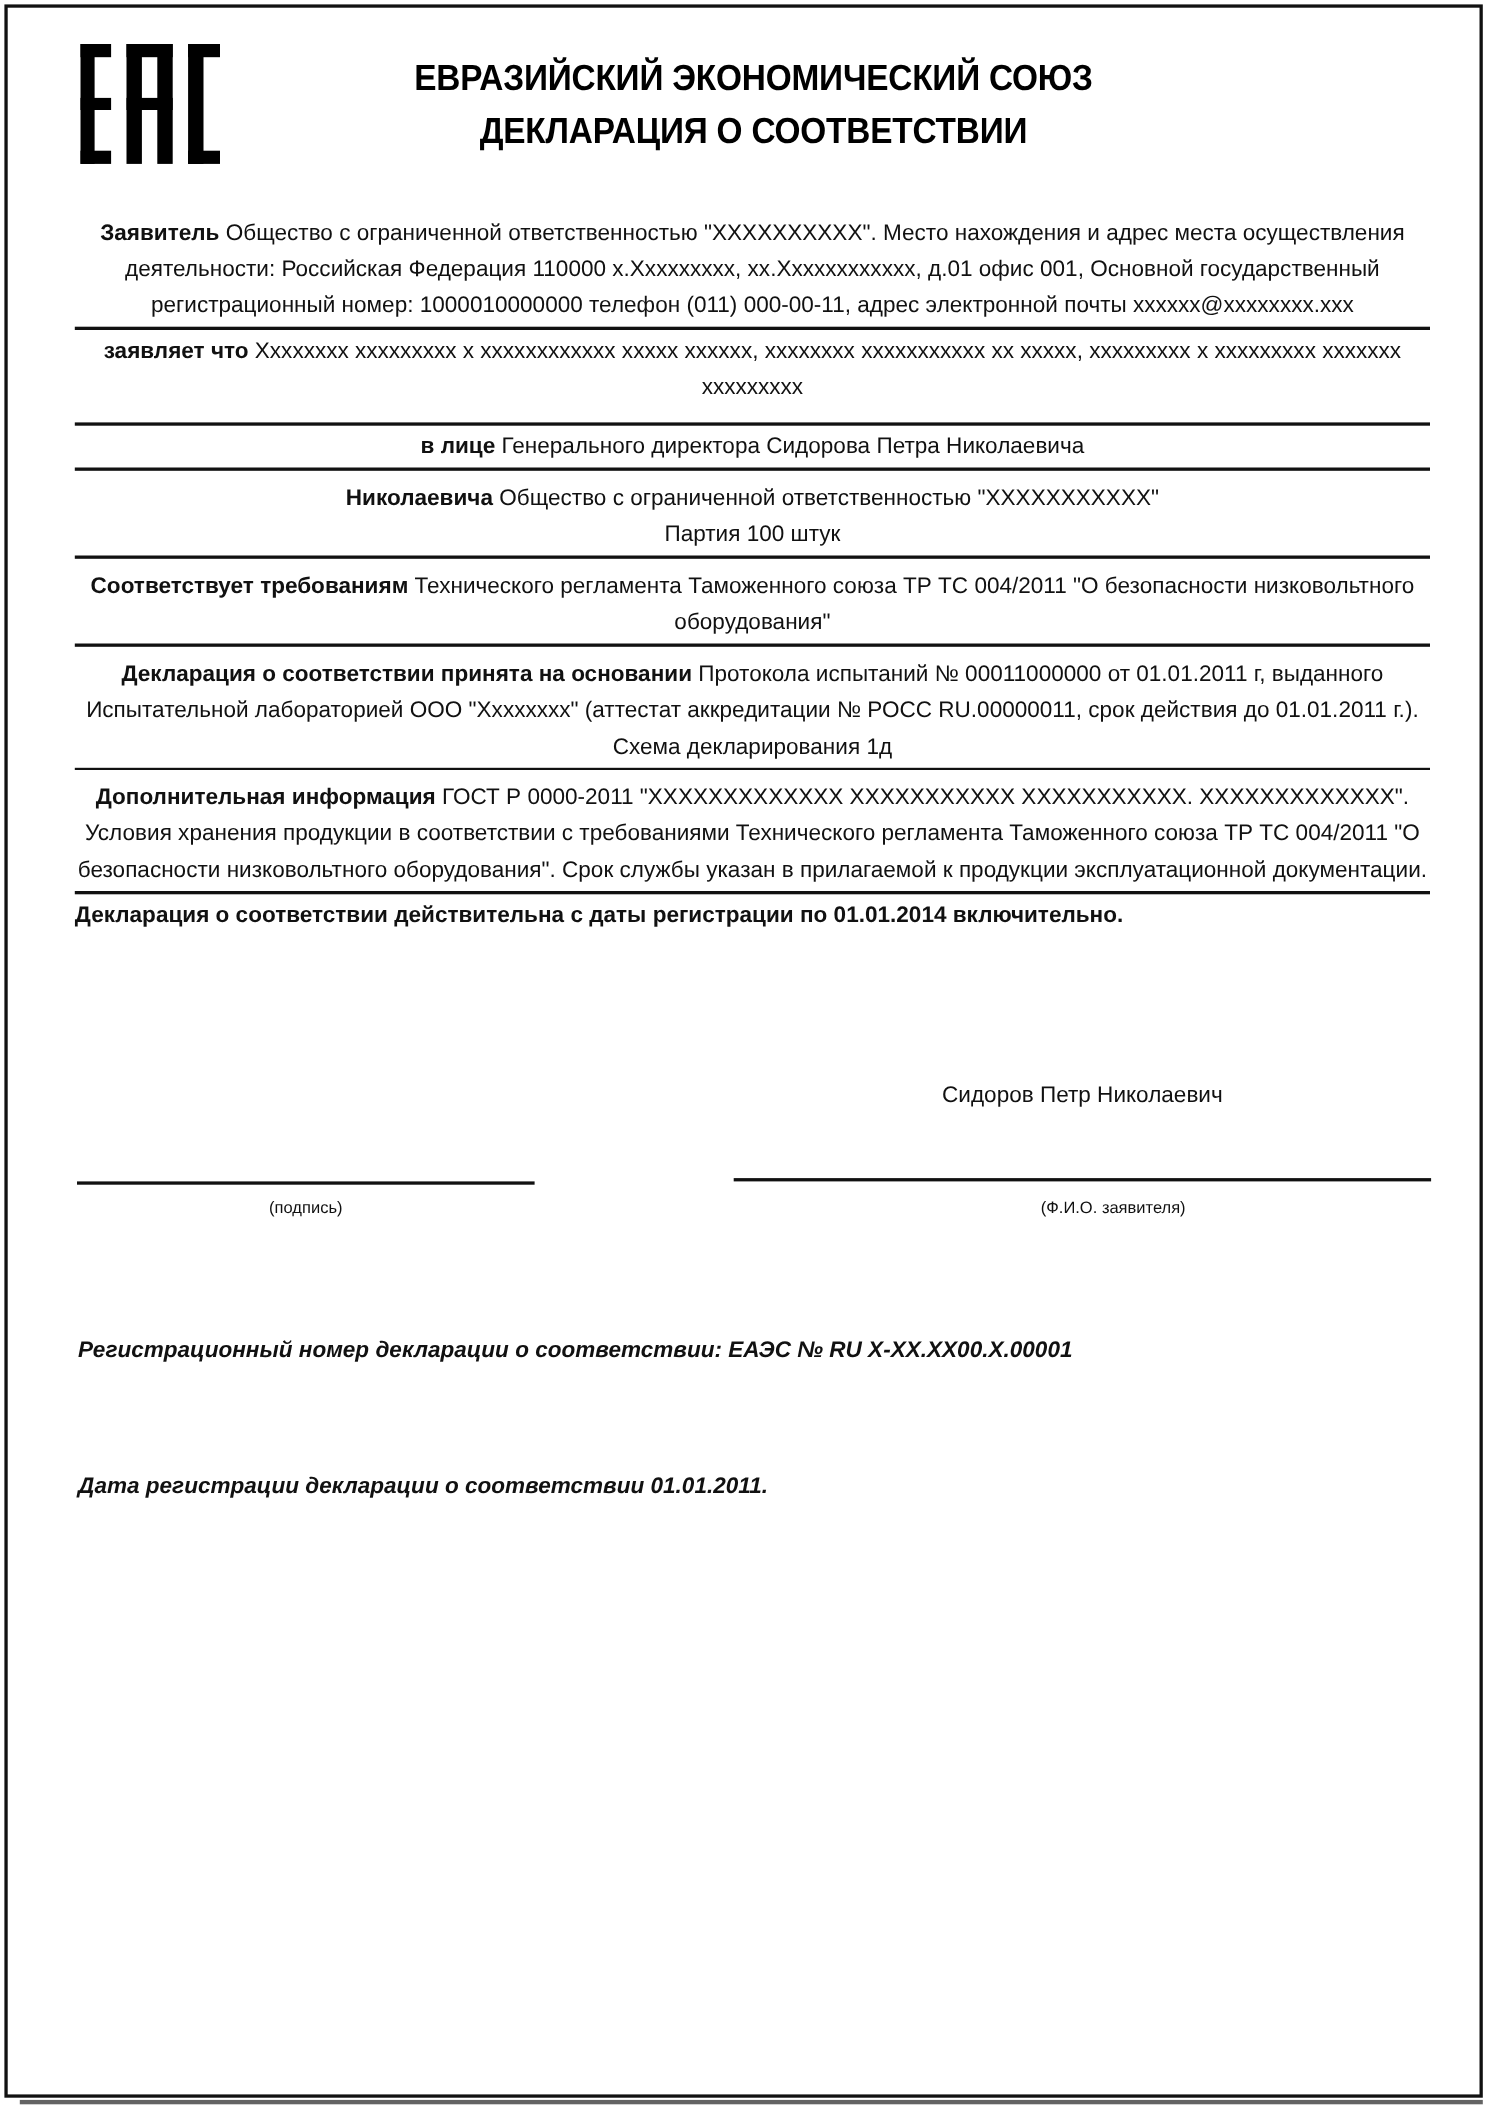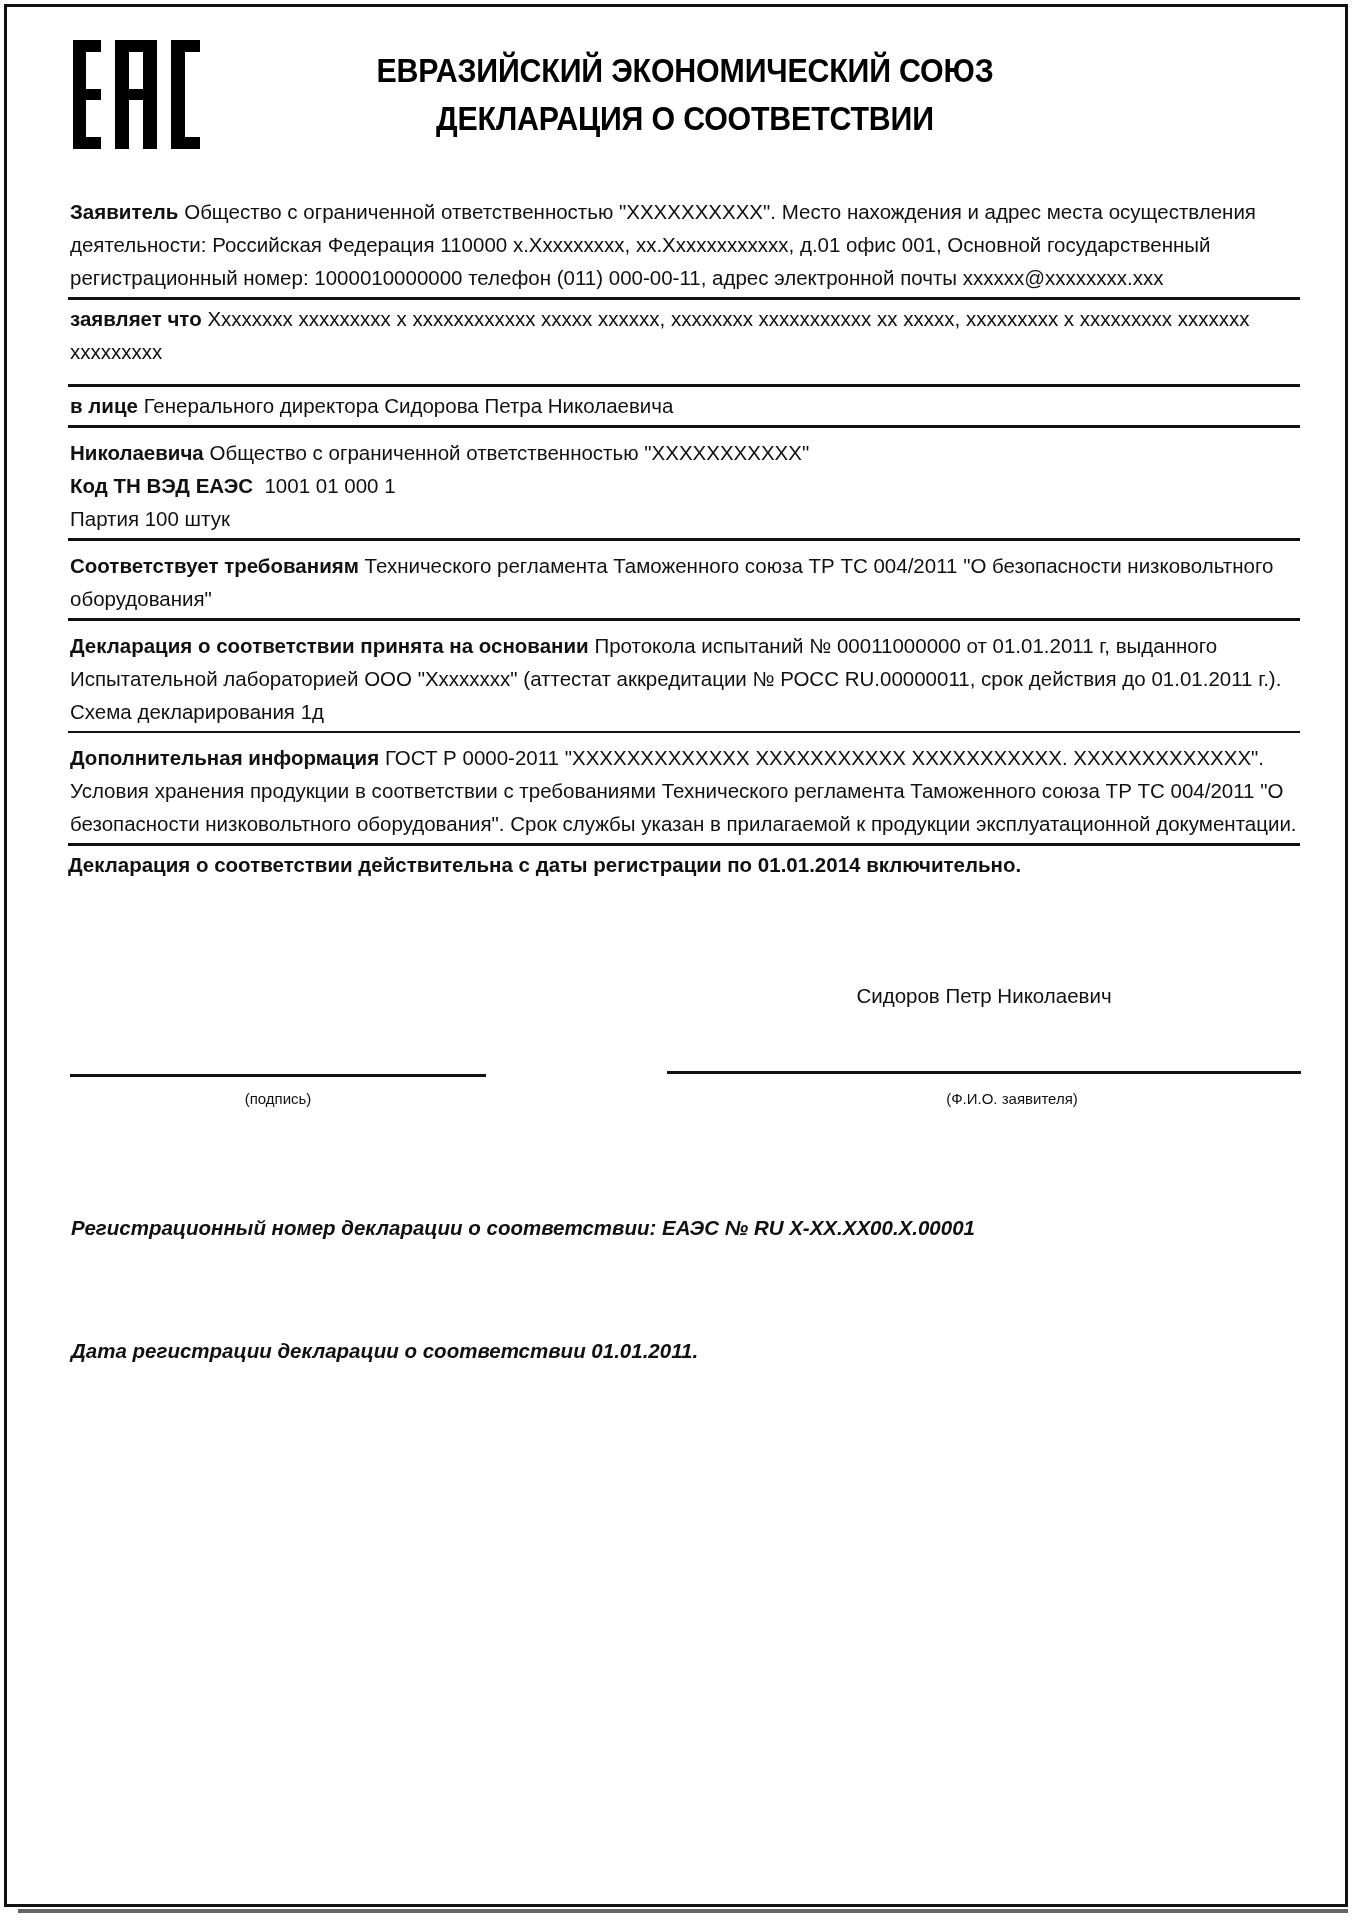--- a/index.html
+++ b/index.html
@@ -11,21 +11,21 @@
                         background: #222; opacity: .7; }
   .logo { position: absolute; left: 73px; top: 40px; width: 128px; height: 109px; }
   .logo svg { display: block; }
   .title { position: absolute; left: 250px; width: 870px; text-align: center;
            font-weight: bold; font-size: 33px; letter-spacing: -0.2px; color: #000;
            transform: scaleX(0.92); transform-origin: center; }
   .title.l1 { top: 52px; }
   .title.l2 { top: 100px; }
 
   .content { position: absolute; left: 68px; top: 195px; width: 1232px; }
-  .sec { font-size: 20.5px; line-height: 33px; padding: 0 2px 3px 2px; border-bottom: 3px solid #111; }
+  .sec { font-size: 20.5px; line-height: 33px; padding: 0 2px 3px 2px; border-bottom: 3px solid #111; text-align: center; }
   .sec + .sec { padding-top: 2px; }
   .sec p { margin: 0; }
   .lbl { font-weight: bold; }
   .sec.thin { border-bottom-width: 2px; }
 
   .validity { font-size: 20.5px; font-weight: bold; line-height: 33px; padding-top: 2px; }
 
   .sig-left-line { position: absolute; left: 70px; top: 1074px; width: 416px; height: 3px; background: #111; }
   .sig-right-line { position: absolute; left: 667px; top: 1071px; width: 634px; height: 3px; background: #111; }
   .sig-name { position: absolute; left: 667px; top: 984px; width: 634px; text-align: center; font-size: 20.5px; }
@@ -74,21 +74,20 @@
   <div class="sec" style="padding-bottom:16px;">
     <p><span class="lbl">заявляет что</span> <span>Хххххххх ххххххххх х хххххххххххх ххххх хххххх, хххххххх ххххххххххх хх ххххх, ххххххххх х ххххххххх ххххххх ххххххххх</span></p>
   </div>
 
   <div class="sec">
     <p><span class="lbl">в лице</span> <span>Генерального директора Сидорова Петра Николаевича</span></p>
   </div>
 
   <div class="sec" style="padding-top:8px;">
     <p><span class="lbl">Николаевича</span> <span>Общество с ограниченной ответственностью "XXXXXXXXXXX"</span></p>
-    <p><span class="lbl">Код ТН ВЭД ЕАЭС</span>&nbsp; <span>1001 01 000 1</span></p>
     <p>Партия 100 штук</p>
   </div>
 
   <div class="sec" style="padding-top:8px;">
     <p><span class="lbl">Соответствует требованиям</span> <span>Технического регламента Таможенного союза ТР ТС 004/2011 "О безопасности низковольтного оборудования"</span></p>
   </div>
 
   <div class="sec thin" style="padding-top:8px;">
     <p><span class="lbl">Декларация о соответствии принята на основании</span> <span>Протокола испытаний № 00011000000 от 01.01.2011 г, выданного Испытательной лабораторией ООО "Хххххххх" (аттестат аккредитации № РОСС RU.00000011, срок действия до 01.01.2011 г.). Схема декларирования 1д</span></p>
   </div>

